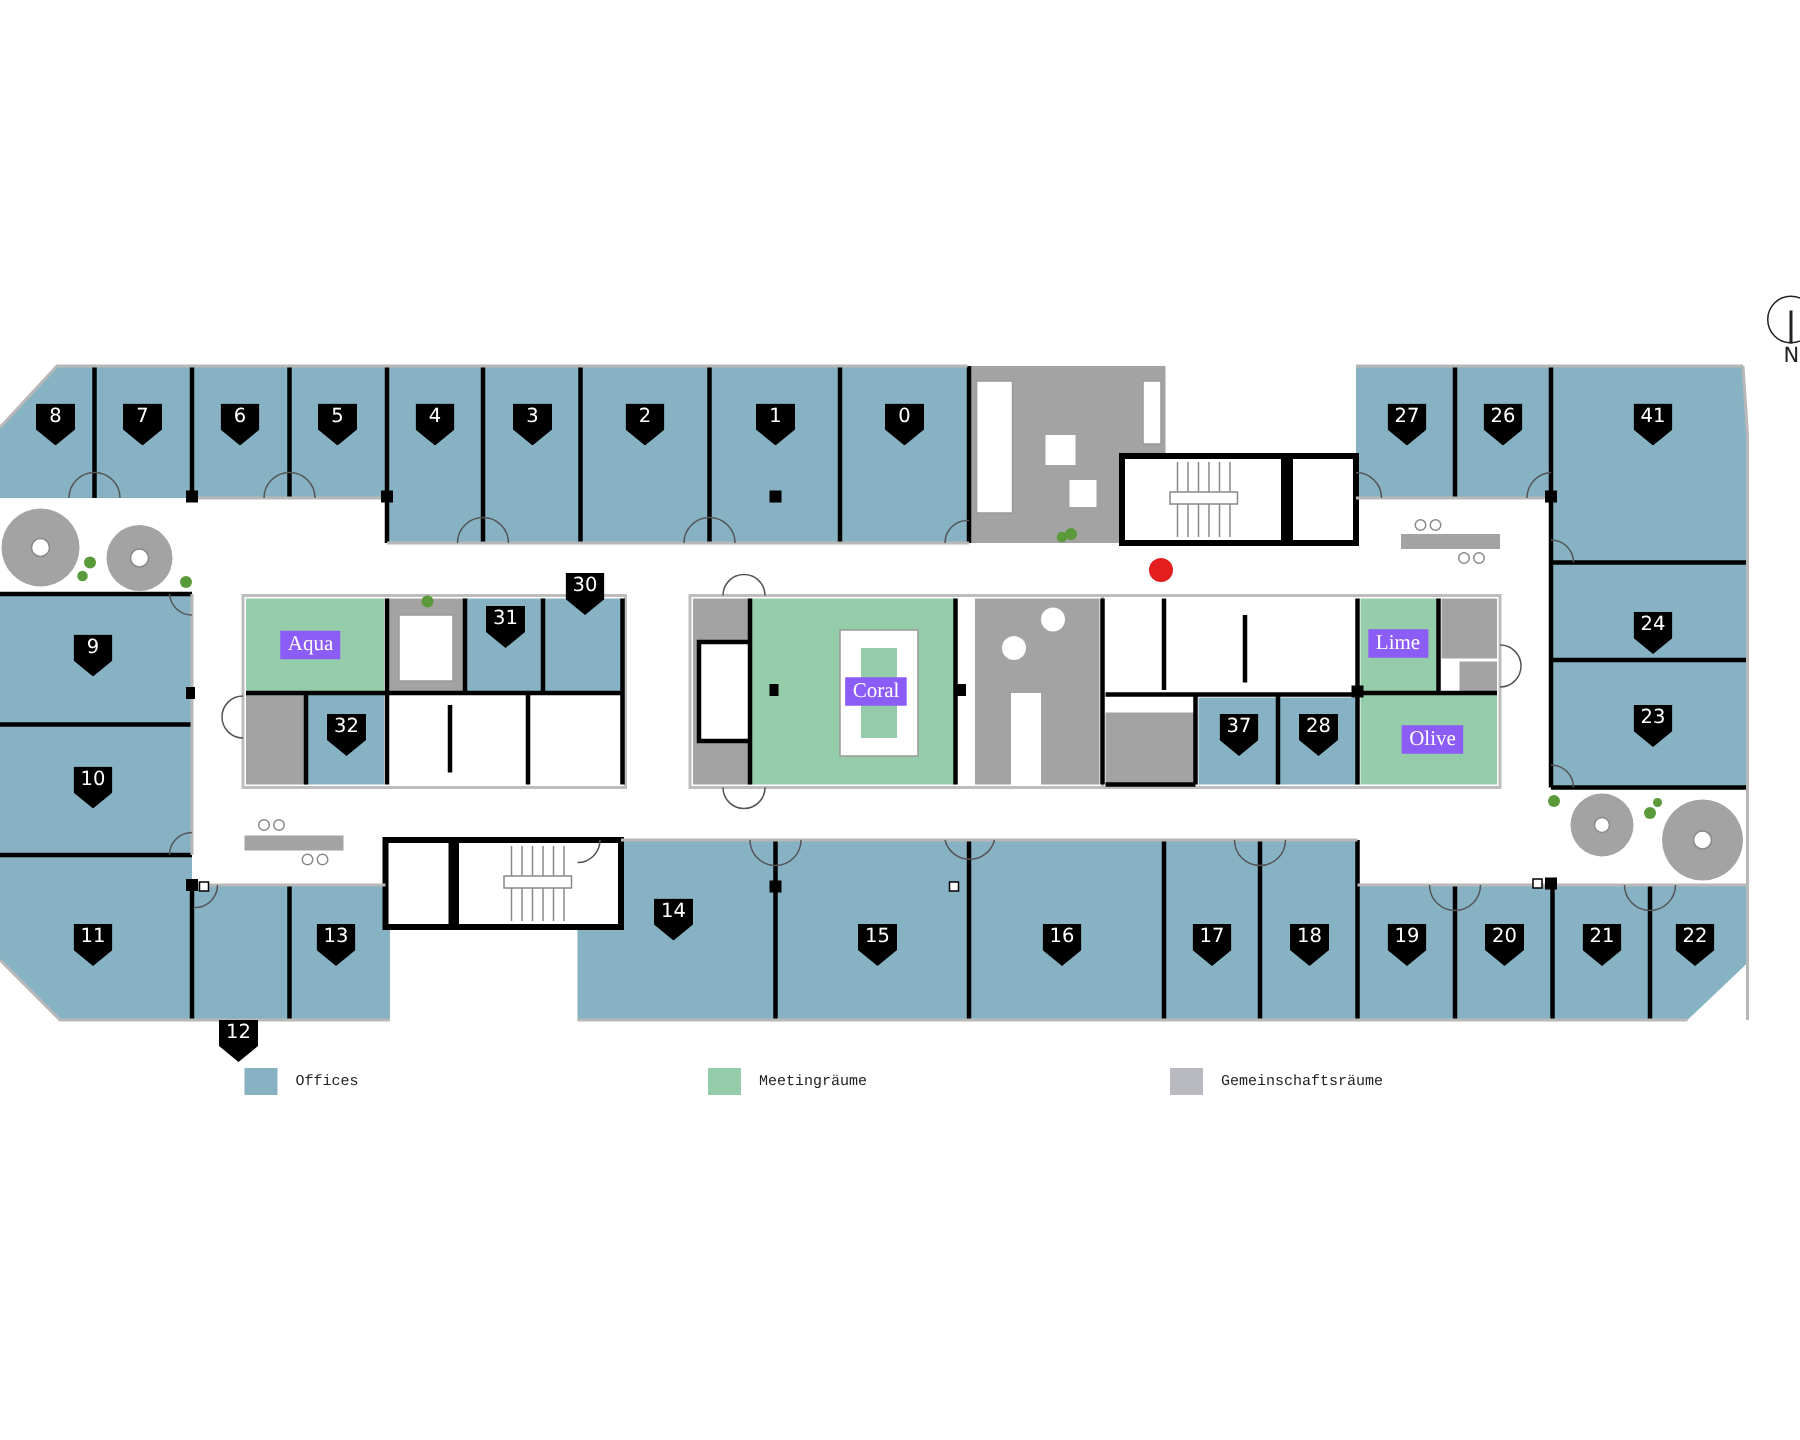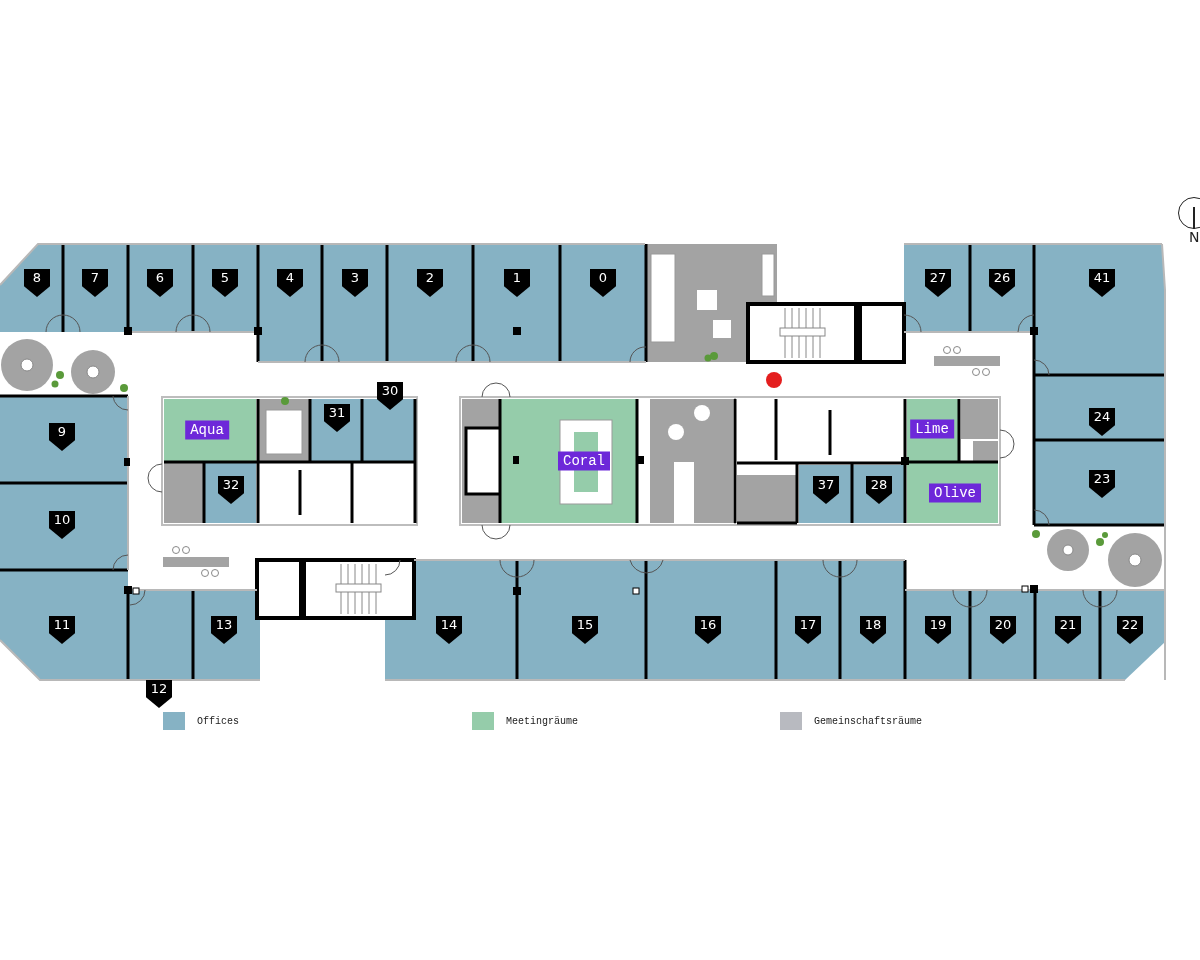--- a/index.html
+++ b/index.html
@@ -9,22 +9,22 @@
   .meeting { fill: #95ccaa; }
   .common { fill: #a3a3a3; }
   .wall { stroke: #000; stroke-width: 3; fill: none; }
   .thin { stroke: #b8b8b8; stroke-width: 2; fill: none; }
   .door { stroke: #555; stroke-width: 1; fill: none; }
   .pin { position: absolute; width: 26px; height: 28px; transform: translate(-50%, -50%); }
   .pin .shape { position: absolute; left: 0; top: 0; width: 26px; height: 28px; background: #000;
     clip-path: polygon(0 0, 100% 0, 100% 62%, 50% 100%, 0 62%); }
   .pin .num { position: absolute; left: 0; top: 1px; width: 26px; text-align: center; color: #fff;
     font-family: "DejaVu Sans", sans-serif; font-size: 13px; line-height: 16px; }
-  .mlabel { position: absolute; transform: translate(-50%, -50%); background: #6d28d9; color: #fff;
-    font-family: Liberation Mono, monospace; font-size: 14px; padding: 1px 5px; line-height: 17px; white-space: nowrap; }
+  .mlabel { position: absolute; transform: translate(-50%, -50%); background: #8b5cf6; color: #fff;
+    font-family: Liberation Serif, serif; font-size: 14px; padding: 1px 5px; line-height: 17px; white-space: nowrap; }
   .legend { position: absolute; top: 712px; display: flex; align-items: center; }
   .legend .sw { width: 22px; height: 18px; margin-right: 12px; }
   .legend .lbl { font-size: 10px; color: #222; font-family: "Liberation Mono", monospace; }
   .marker { position: absolute; width: 16px; height: 16px; border-radius: 50%; transform: translate(-50%, -50%); }
   .compass { position: absolute; left: 1176px; top: 195px; width: 40px; height: 60px; }
   .compass .ring { position: absolute; left: 2px; top: 2px; width: 30px; height: 30px; border: 1.5px solid #222; border-radius: 50%; }
   .compass .needle { position: absolute; left: 17px; top: 12px; width: 1.5px; height: 22px; background: #222; }
   .compass .n { position: absolute; left: 13px; top: 34px; font-family: "DejaVu Sans", sans-serif; font-size: 14px; color: #222; }
 </style>
 </head>
@@ -344,21 +344,21 @@
       <div class="num">11</div>
     </div>
     <div class="pin" style="left: 159px; top: 660px; margin-top: 34px;">
       <div class="shape"></div>
       <div class="num">12</div>
     </div>
     <div class="pin" style="left: 224px; top: 630px;">
       <div class="shape"></div>
       <div class="num">13</div>
     </div>
-    <div class="pin" style="left: 449px; top: 630px;">
+    <div class="pin" style="left: 449px; top: 613px;">
       <div class="shape"></div>
       <div class="num">14</div>
     </div>
     <div class="pin" style="left: 585px; top: 630px;">
       <div class="shape"></div>
       <div class="num">15</div>
     </div>
     <div class="pin" style="left: 708px; top: 630px;">
       <div class="shape"></div>
       <div class="num">16</div>

